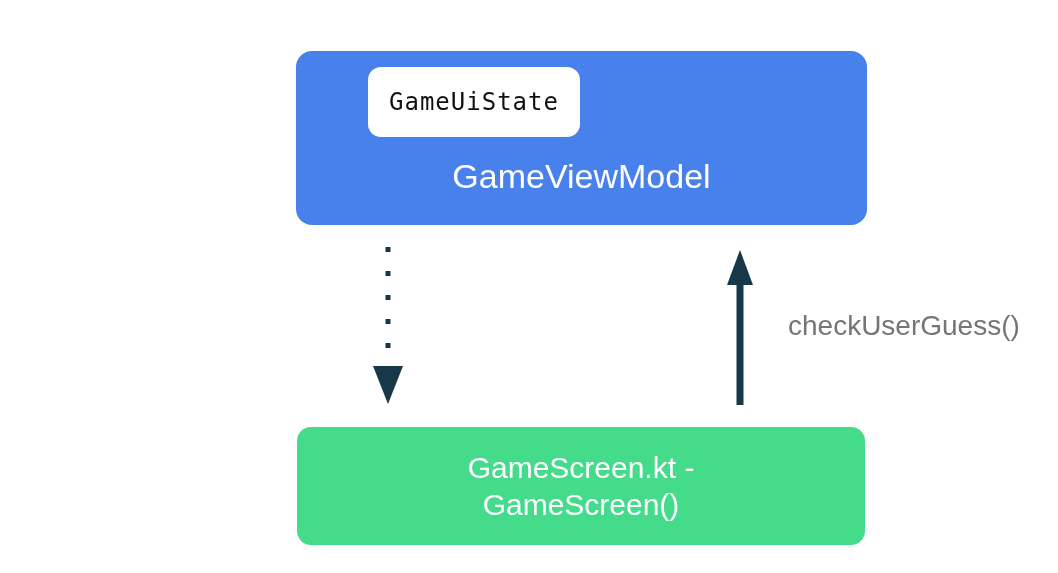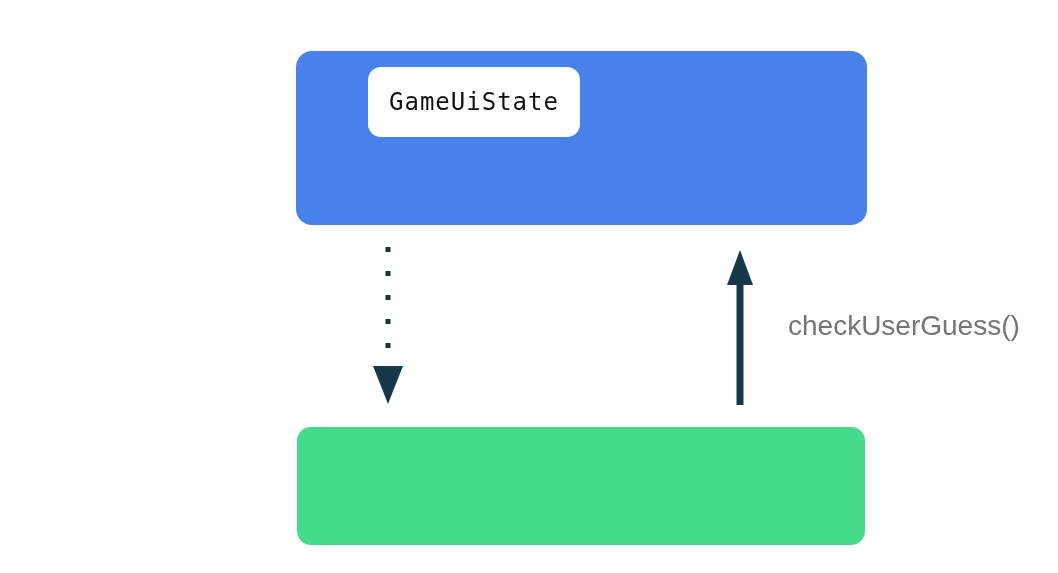--- a/index.html
+++ b/index.html
@@ -97,31 +97,34 @@
 </style>
 </head>
 <body>
 
 <div class="canvas">
 
   <div class="vm-box">
     <div class="chip">
       <span class="chip-label">GameUiState</span>
     </div>
+    <div class="vm-title">GameViewModel</div>
   </div>
 
 
   <svg class="arrow-svg down-arrow-svg" width="40" height="168" viewBox="0 0 40 168">
     <line x1="20" y1="5" x2="20" y2="120" stroke-width="5" stroke-dasharray="5 19" stroke="#163849"></line>
     <polygon points="5,124 35,124 20,162" fill="#163849"></polygon>
   </svg>
 
   <svg class="arrow-svg up-arrow-svg" width="52" height="160" viewBox="0 0 52 160">
     <line x1="26" y1="157" x2="26" y2="30" stroke-width="7" stroke="#163849"></line>
     <polygon points="26,2 13,37 39,37" fill="#163849"></polygon>
   </svg>
 
   <div class="flow-label label-right">checkUserGuess()</div>
 
   <div class="screen-box">
+    <div>GameScreen.kt -</div>
+    <div>GameScreen()</div>
   </div>
 
 </div>
 
 </body></html>

